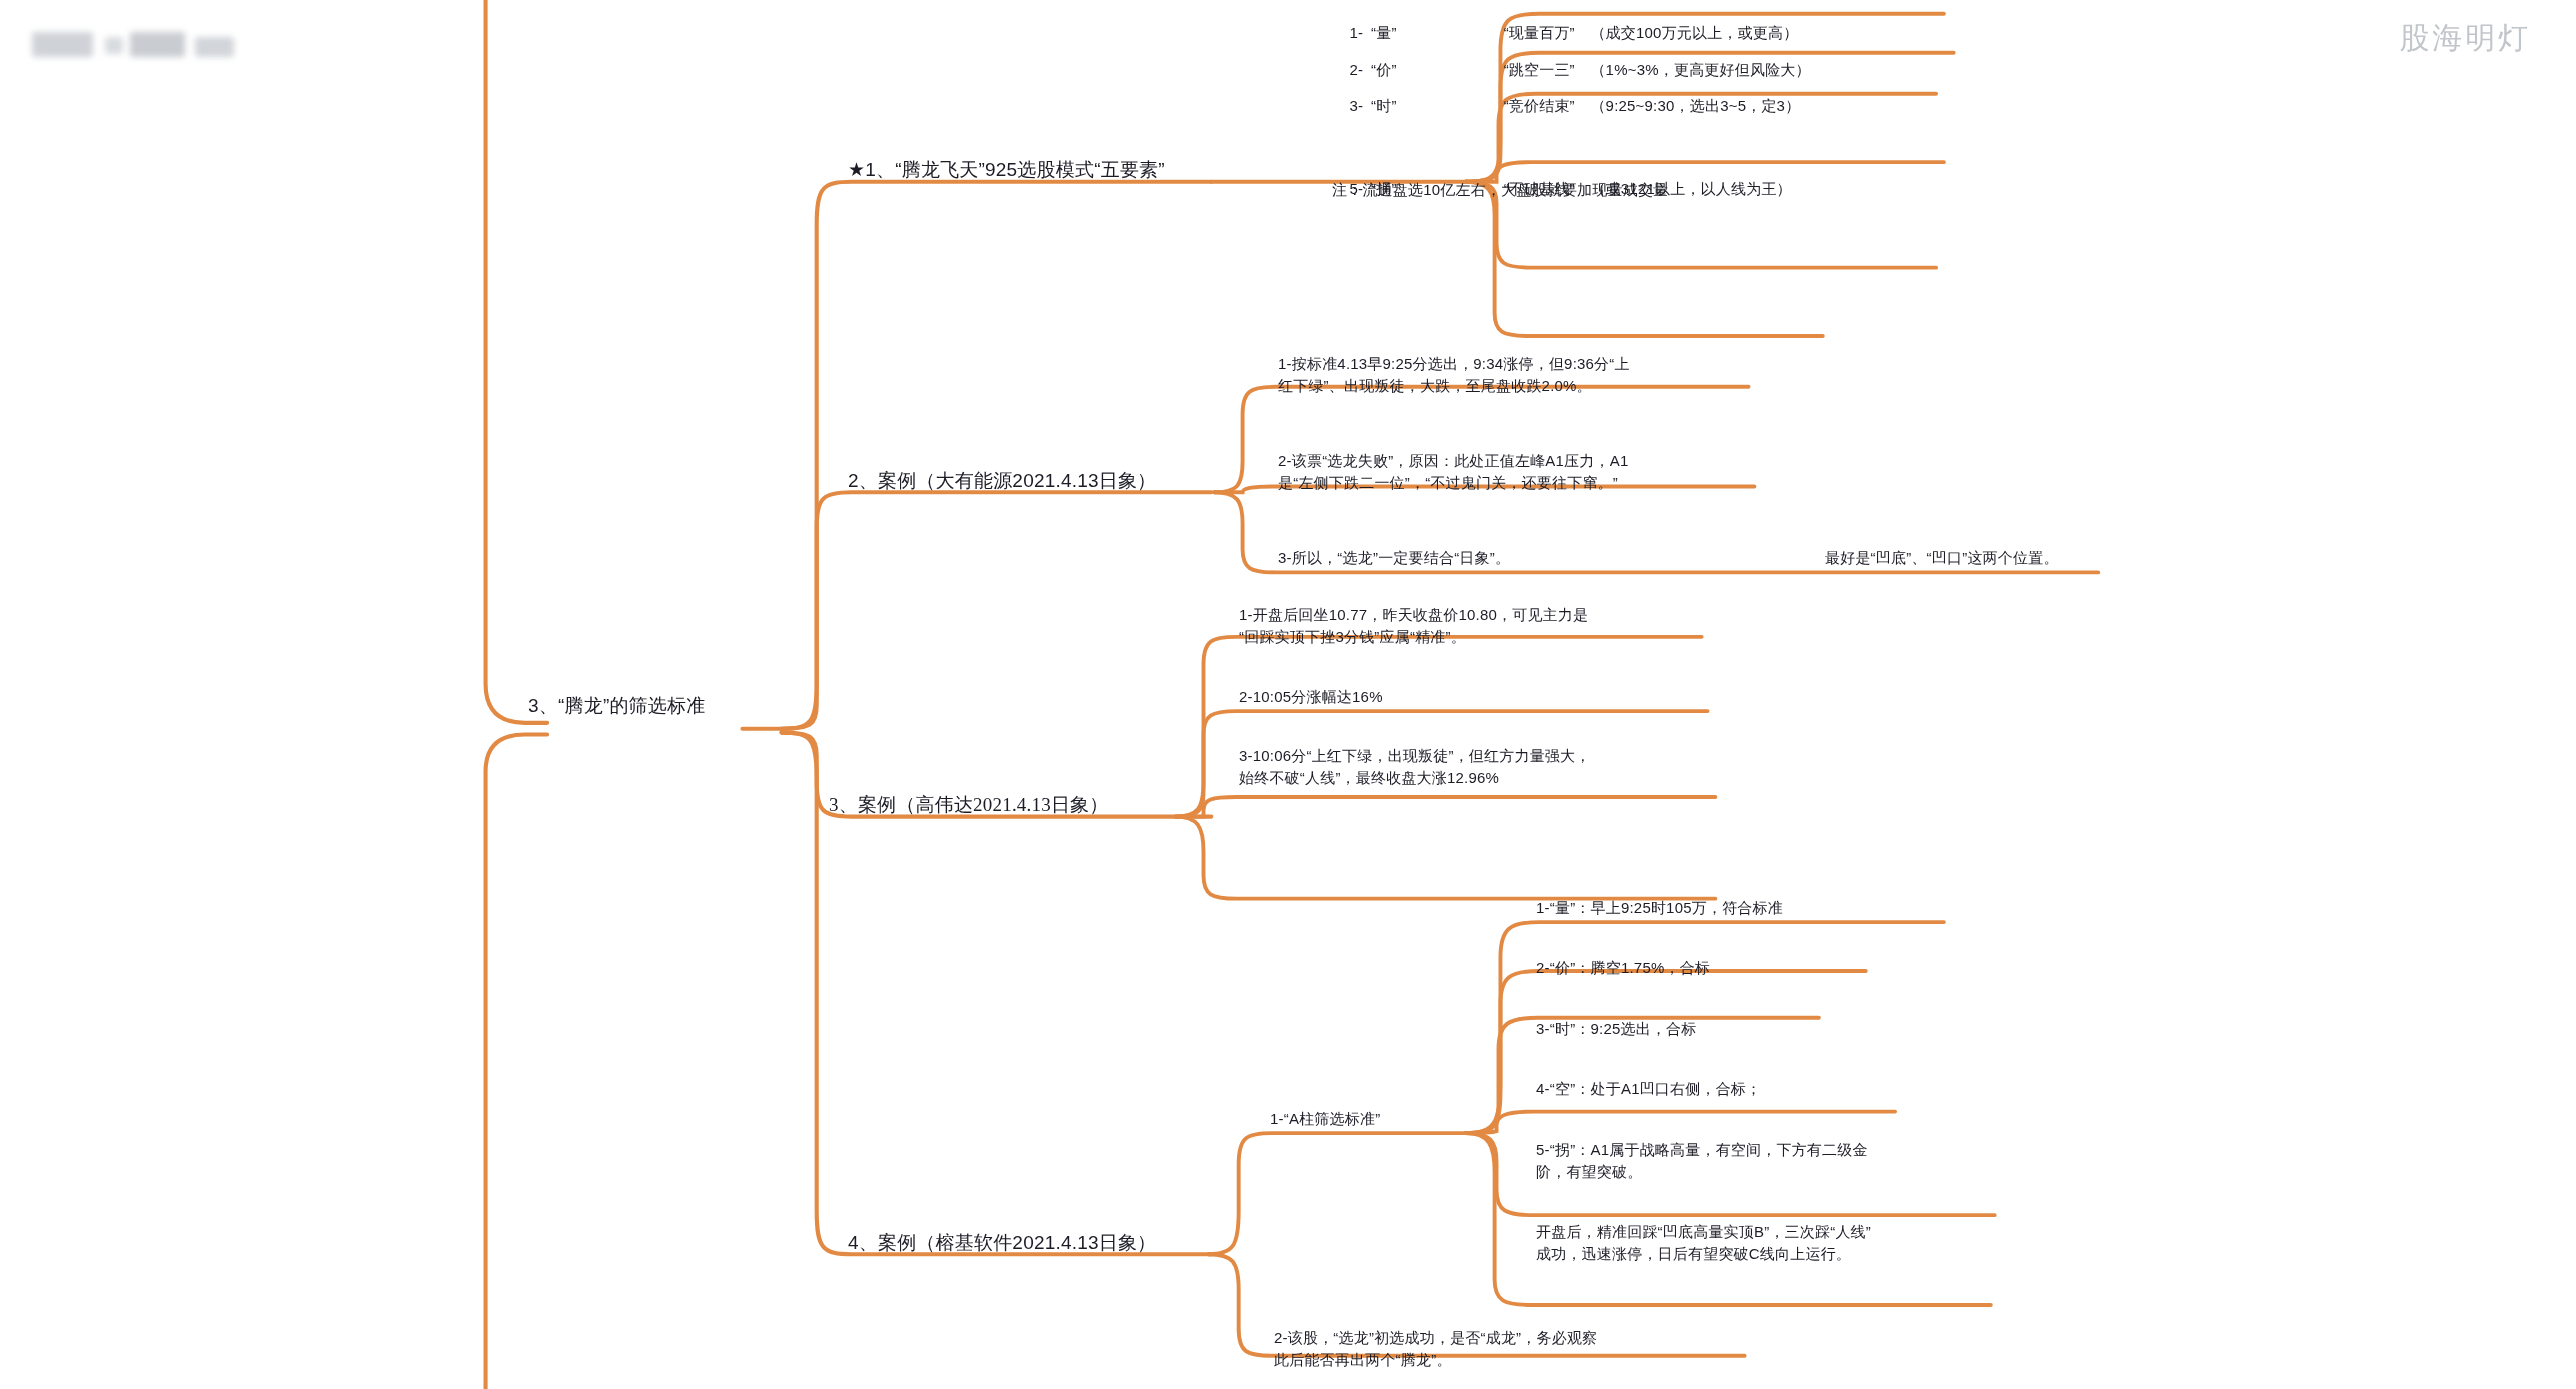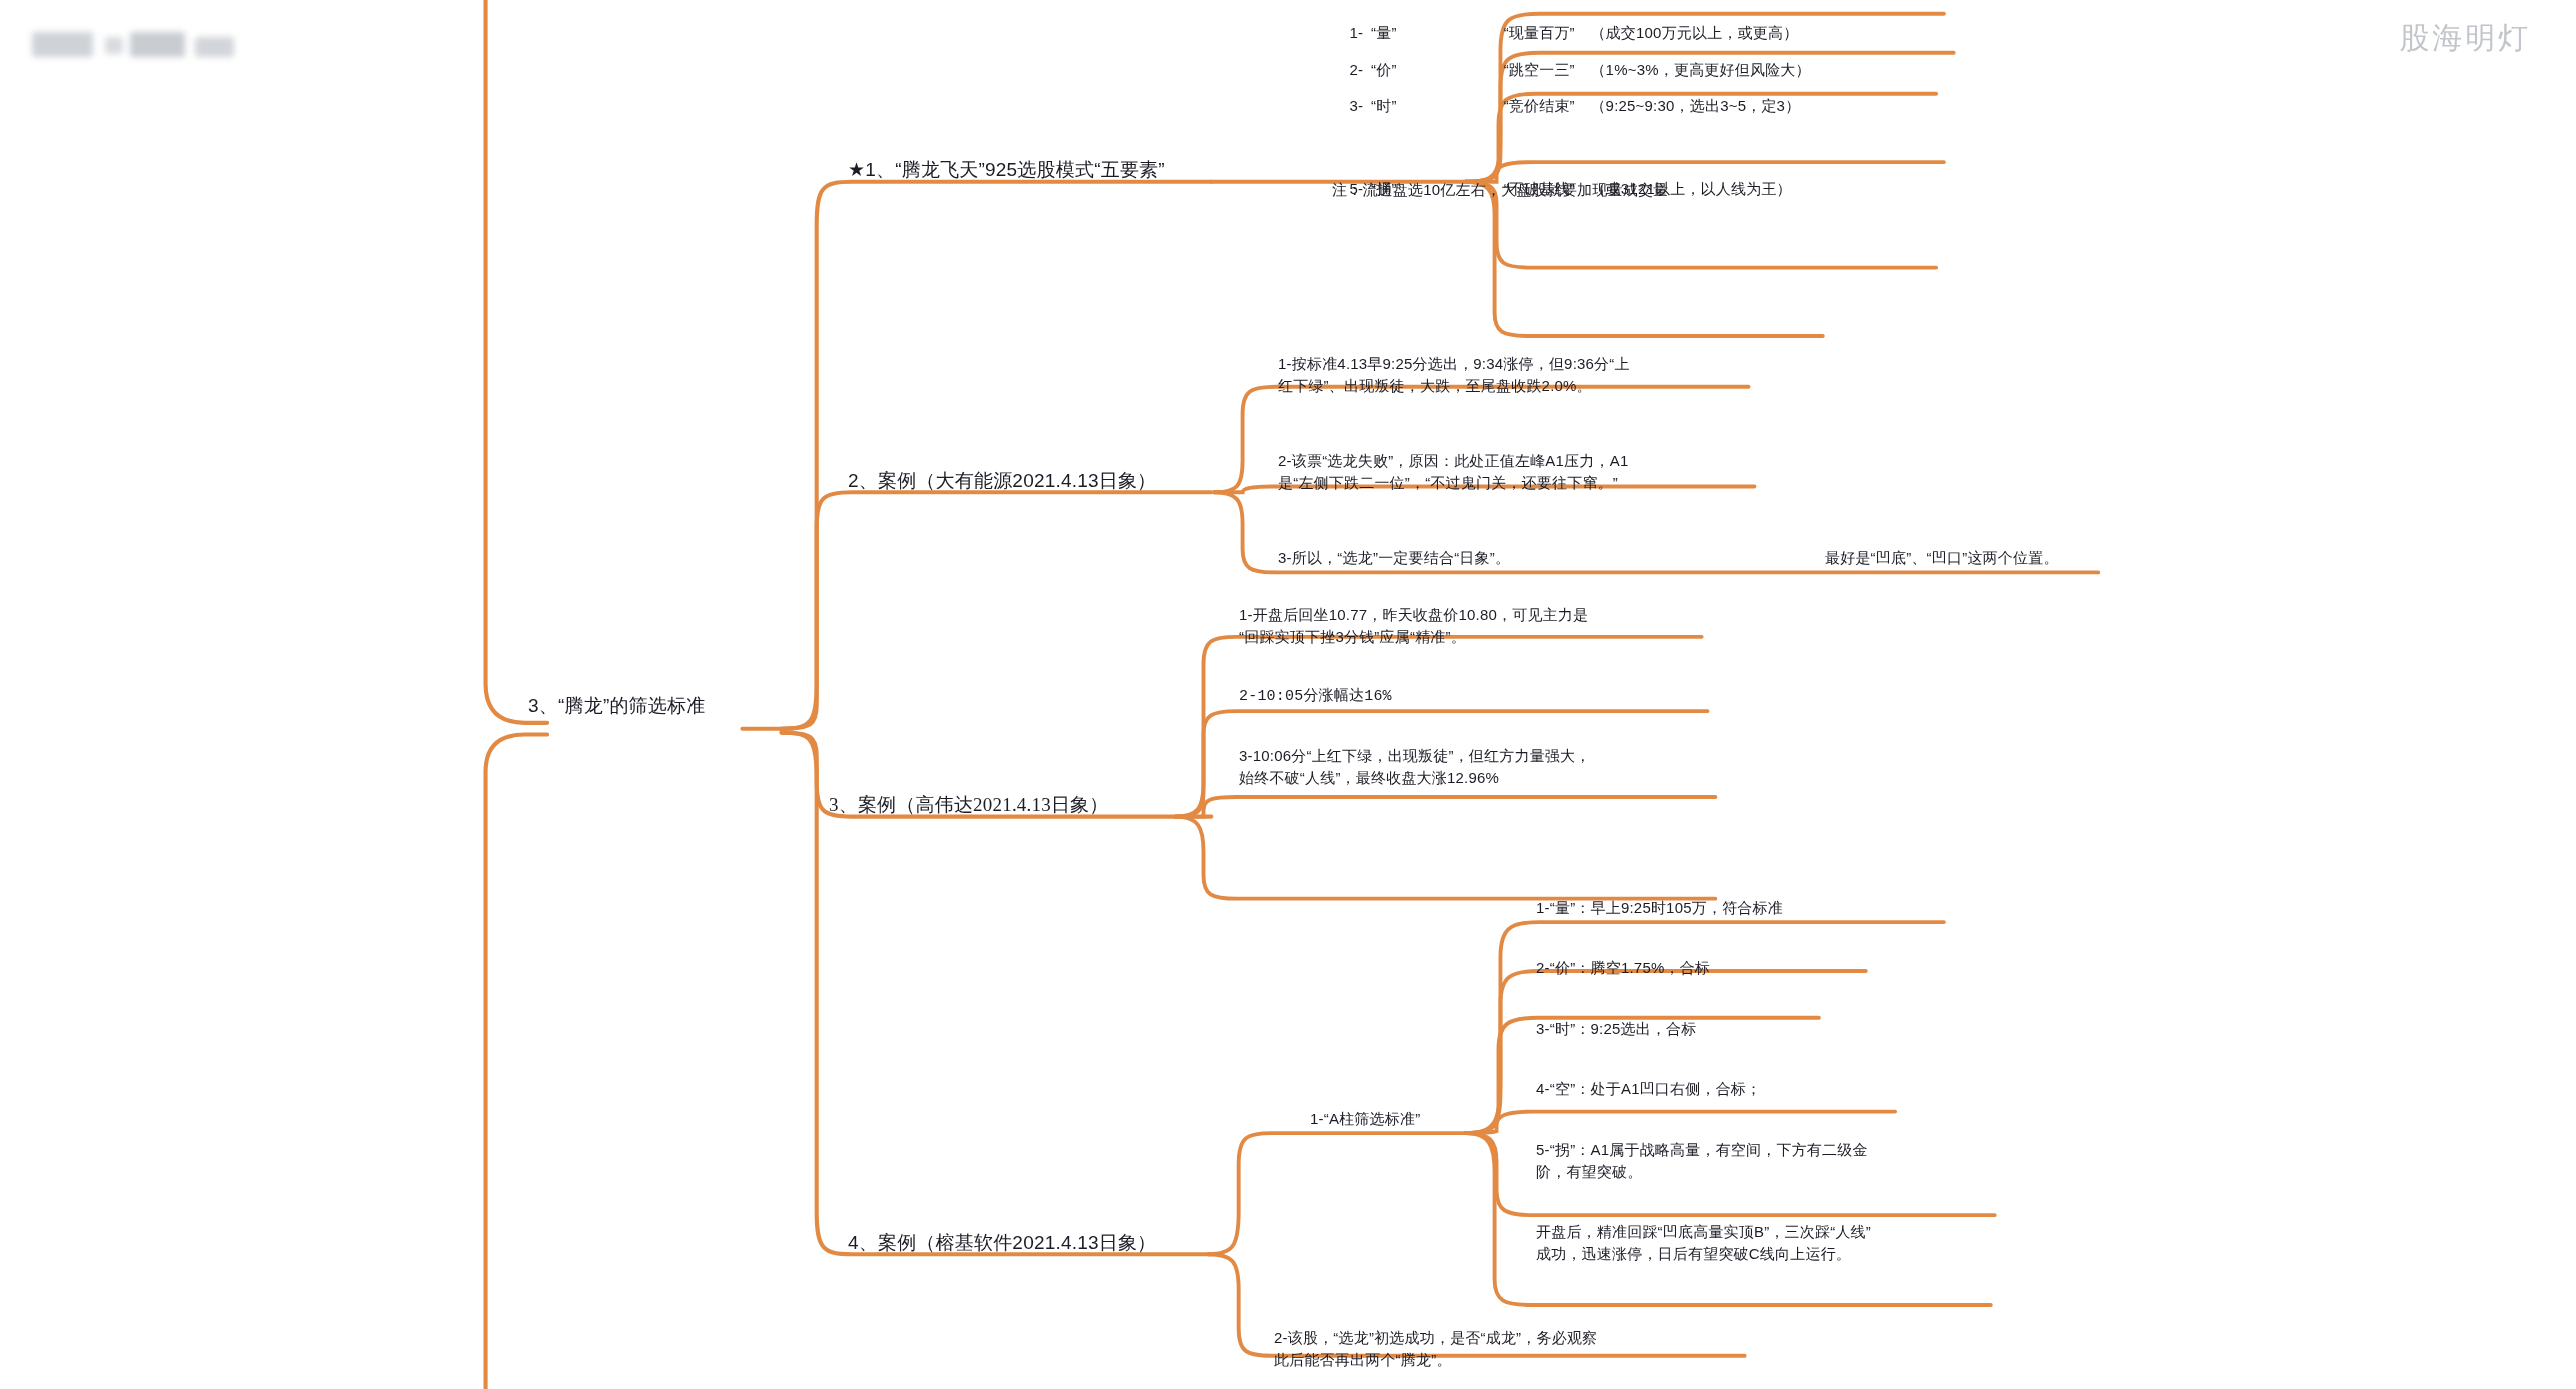--- a/index.html
+++ b/index.html
@@ -138,25 +138,25 @@
 
   <div class="node lvl2 two-line" style="left:1278px; top:353px;">1-按标准4.13早9:25分选出，9:34涨停，但9:36分“上
 红下绿”、出现叛徒，大跌，至尾盘收跌2.0%。</div>
   <div class="node lvl2 two-line" style="left:1278px; top:450px;">2-该票“选龙失败”，原因：此处正值左峰A1压力，A1
 是“左侧下跌二一位”，“不过鬼门关，还要往下窜。”</div>
   <div class="node lvl2" style="left:1278px; top:547px;">3-所以，“选龙”一定要结合“日象”。</div>
   <div class="node lvl2" style="left:1825px; top:547px;">最好是“凹底”、“凹口”这两个位置。</div>
 
   <div class="node lvl2 two-line" style="left:1239px; top:604px;">1-开盘后回坐10.77，昨天收盘价10.80，可见主力是
  “回踩实顶下挫3分钱”应属“精准”。</div>
-  <div class="node lvl2" style="left:1239px; top:686px;font-family:Liberation Mono, monospace;">2-10:05分涨幅达16%</div>
+  <div class="node lvl2" style="left:1239px; top:686px;">2-10:05分涨幅达16%</div>
   <div class="node lvl2 two-line" style="left:1239px; top:745px;">3-10:06分“上红下绿，出现叛徒”，但红方力量强大，
 始终不破“人线”，最终收盘大涨12.96%</div>
 
-  <div class="node lvl2" style="left:1270px; top:1108px;margin-left:40px;">1-“A柱筛选标准”</div>
+  <div class="node lvl2" style="left:1270px; top:1108px;">1-“A柱筛选标准”</div>
 
   <div class="node lvl2" style="left:1536px; top:897px;">1-“量”：早上9:25时105万，符合标准</div>
   <div class="node lvl2" style="left:1536px; top:957px;">2-“价”：腾空1.75%，合标</div>
   <div class="node lvl2" style="left:1536px; top:1018px;">3-“时”：9:25选出，合标</div>
   <div class="node lvl2" style="left:1536px; top:1078px;">4-“空”：处于A1凹口右侧，合标；</div>
   <div class="node lvl2 two-line" style="left:1536px; top:1139px;">5-“拐”：A1属于战略高量，有空间，下方有二级金
 阶，有望突破。</div>
   <div class="node lvl2 two-line" style="left:1536px; top:1221px;">开盘后，精准回踩“凹底高量实顶B”，三次踩“人线”
 成功，迅速涨停，日后有望突破C线向上运行。</div>
 

